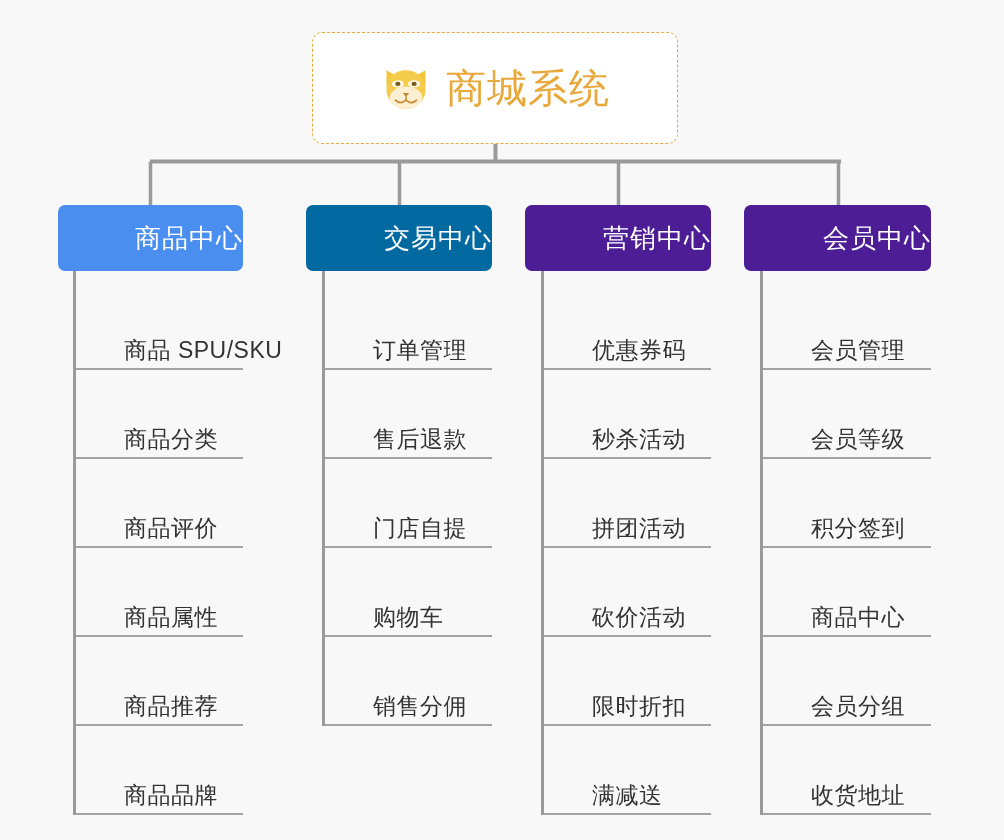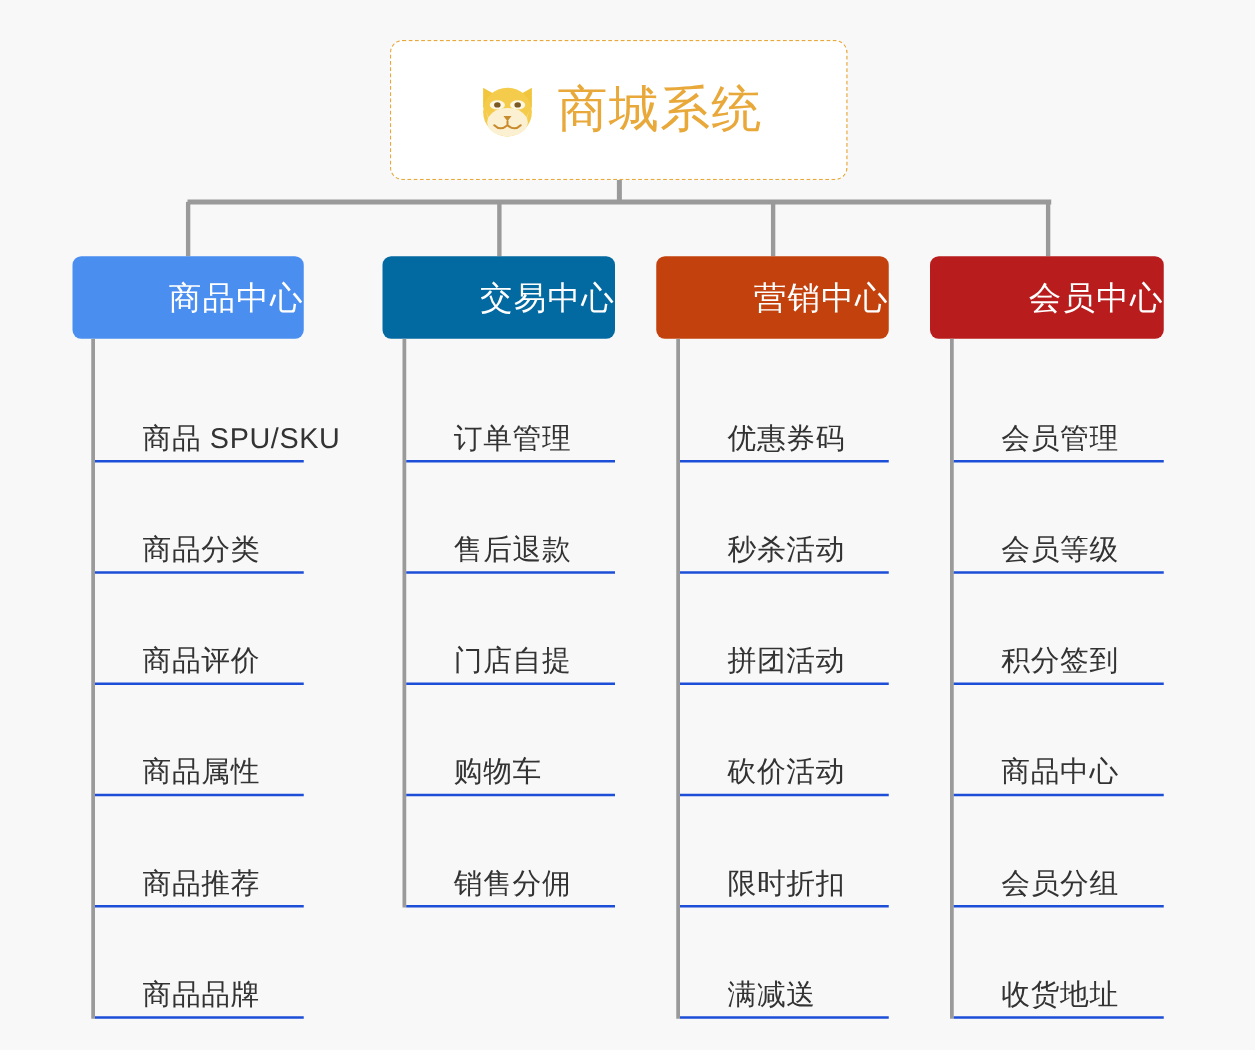--- a/index.html
+++ b/index.html
@@ -92,23 +92,23 @@
   }
   .col-1 .leaf-list,
   .col-2 .leaf-list,
   .col-3 .leaf-list { margin-left: 16px; }
 
   .leaf-item {
     position: relative;
     height: 89px;
     display: flex;
     align-items: flex-end;
-    border-bottom: 2px solid #1d4ed8;
+    border-bottom: 2px solid #a3a3a3;
     padding-bottom: 3px;
-    padding-left: 38px;
+    padding-left: 48px;
   }
   .leaf-label {
     font-size: 23px;
     line-height: 30px;
     color: #333333;
     white-space: nowrap;
     letter-spacing: 0.5px;
   }
 </style>
 </head>
@@ -194,21 +194,21 @@
       <div class="leaf-item">
           <span class="leaf-label">购物车</span>
         </div>
       <div class="leaf-item">
           <span class="leaf-label">销售分佣</span>
         </div>
     </div>
   </div>
 
   <div class="column col-2">
-    <div class="cat-box" style="background:#c2410c">
+    <div class="cat-box" style="background:#4c1d95">
       <span>营销中心</span>
     </div>
     <div class="leaf-list">
       <div class="leaf-item">
           <span class="leaf-label">优惠券码</span>
         </div>
       <div class="leaf-item">
           <span class="leaf-label">秒杀活动</span>
         </div>
       <div class="leaf-item">
@@ -220,21 +220,21 @@
       <div class="leaf-item">
           <span class="leaf-label">限时折扣</span>
         </div>
       <div class="leaf-item">
           <span class="leaf-label">满减送</span>
         </div>
     </div>
   </div>
 
   <div class="column col-3">
-    <div class="cat-box" style="background:#b91c1c">
+    <div class="cat-box" style="background:#4c1d95">
       <span>会员中心</span>
     </div>
     <div class="leaf-list">
       <div class="leaf-item">
           <span class="leaf-label">会员管理</span>
         </div>
       <div class="leaf-item">
           <span class="leaf-label">会员等级</span>
         </div>
       <div class="leaf-item">

